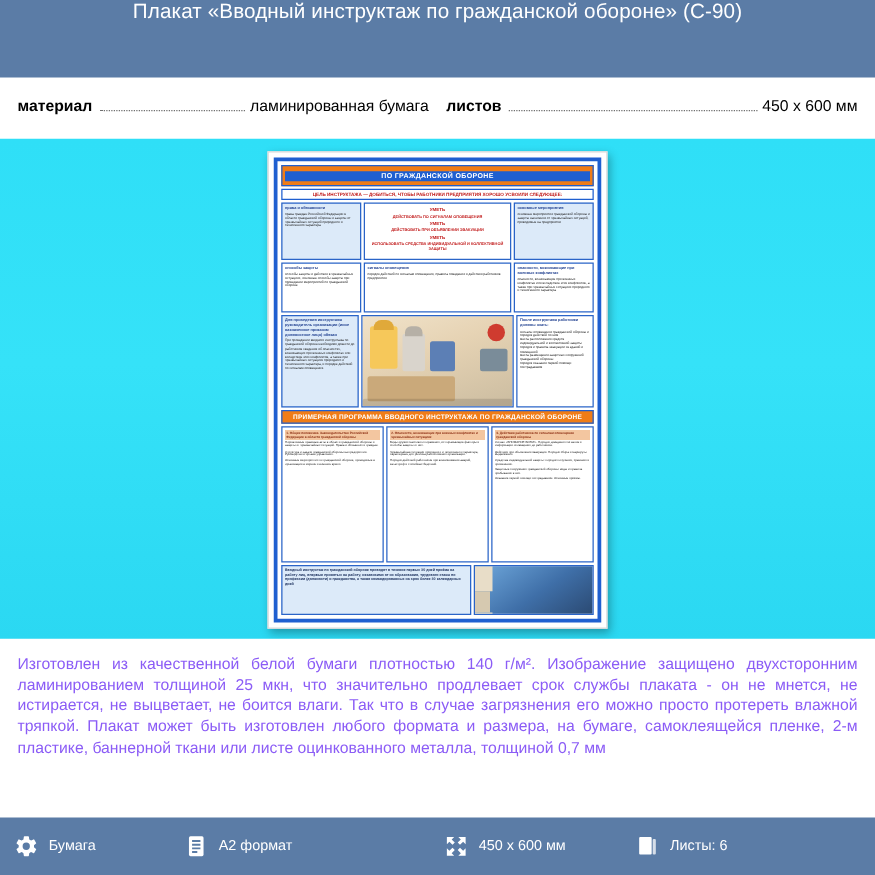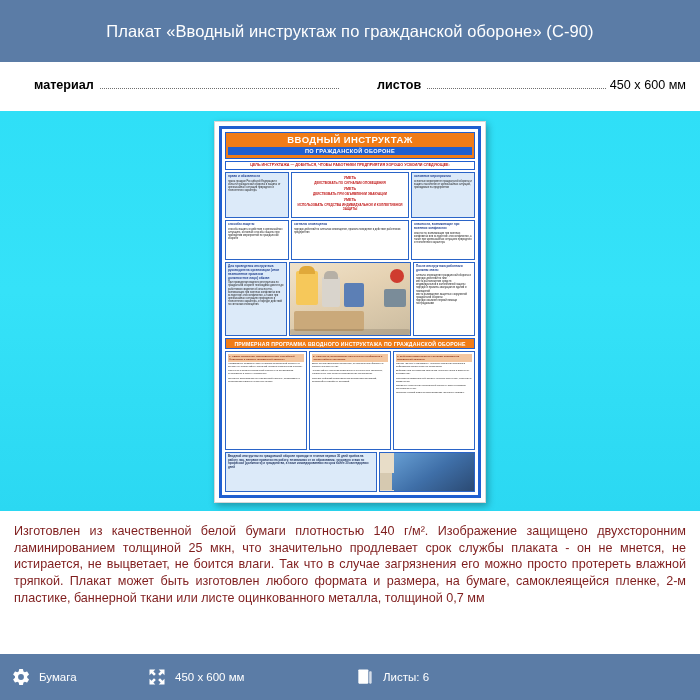--- a/index.html
+++ b/index.html
@@ -14,21 +14,20 @@
     width: 700px; height: 700px;
     overflow: hidden;
     background: #ffffff;
   }
 
   
   .header {
     height: 62px;
     background: #5b7ca6;
     display: flex;
-    align-items: center;
     justify-content: center;
   }
   .header-title {
     color: #ffffff;
     font-size: 16.5px;
     font-weight: normal;
     letter-spacing: 0.1px;
     text-align: center;
   }
 
@@ -39,21 +38,20 @@
     gap: 14px;
   }
   .spec-col { flex: 1; }
   .spec-row {
     display: flex;
     align-items: baseline;
     font-size: 12.6px;
     color: #111111;
     margin-bottom: 9px;
     white-space: nowrap;
-    margin-left: 20px;
   }
   .spec-key { font-weight: bold; color: #000; }
   .spec-dots {
     flex: 1;
     border-bottom: 1.5px dotted #6f6f6f;
     margin: 0 4px 3px 6px;
     height: 1px;
   }
   .spec-val { color: #000; }
 
@@ -217,21 +215,21 @@
     background: linear-gradient(145deg,#6fa8dc 0%, #3f6fa8 55%, #2b4a73 100%);
     position: relative;
     overflow: hidden;
   }
 
   
   .desc {
     padding: 12px 14px 8px 14px;
     font-size: 12.6px;
     line-height: 1.33;
-    color: #7f1d1d;
+    color: #8b5cf6;
     text-align: justify;
   }
 
   
   .footer {
     position: absolute;
     left: 0; bottom: 0;
     width: 700px;
     height: 46px;
     background: #5b7ca6;
@@ -267,37 +265,37 @@
 
   <div class="header">
     <div class="header-title">Плакат «Вводный инструктаж по гражданской обороне» (С-90)</div>
   </div>
 
   <div class="specs">
     <div class="spec-col">
       <div class="spec-row">
         <span class="spec-key">материал</span>
         <span class="spec-dots"></span>
+        <span class="spec-val">ламинированная бумага</span>
       </div>
     </div>
     <div class="spec-col">
       <div class="spec-row">
         <span class="spec-key">листов</span>
         <span class="spec-dots"></span>
         <span class="spec-val">450 x 600 мм</span>
       </div>
     </div>
   </div>
 
   <div class="poster-area">
     <div class="poster">
       <div class="poster-inner">
 
         <div class="p-title">
-          <div class="t1">ВВОДНЫЙ ИНСТРУКТАЖ</div>
           <span class="t2">ПО ГРАЖДАНСКОЙ ОБОРОНЕ</span>
         </div>
 
         <div class="p-goal">ЦЕЛЬ ИНСТРУКТАЖА — ДОБИТЬСЯ, ЧТОБЫ РАБОТНИКИ ПРЕДПРИЯТИЯ ХОРОШО УСВОИЛИ СЛЕДУЮЩЕЕ:</div>
 
         <div class="p-row" style="height:46px;">
           <div class="p-cell blue" style="width:64px;">
             <span class="ch">права и обязанности</span>
             <span>права граждан Российской Федерации в области гражданской обороны и защиты от чрезвычайных ситуаций природного и техногенного характера</span>
           </div>
@@ -409,20 +407,32 @@
     <div class="f-item">
       <span class="f-ico">
         <svg width="20" height="20" viewBox="0 0 24 24" fill="#ffffff">
           <path d="M19.4 13a7.8 7.8 0 0 0 .1-1 7.8 7.8 0 0 0-.1-1l2-1.6a.5.5 0 0 0 .1-.6l-1.9-3.2a.5.5 0 0 0-.6-.2l-2.4 1a7 7 0 0 0-1.7-1l-.4-2.5a.5.5 0 0 0-.5-.4h-3.8a.5.5 0 0 0-.5.4L9.3 5.4a7 7 0 0 0-1.7 1l-2.4-1a.5.5 0 0 0-.6.2L2.7 8.8a.5.5 0 0 0 .1.6L4.8 11a7.8 7.8 0 0 0 0 2l-2 1.6a.5.5 0 0 0-.1.6l1.9 3.2a.5.5 0 0 0 .6.2l2.4-1a7 7 0 0 0 1.7 1l.4 2.5a.5.5 0 0 0 .5.4h3.8a.5.5 0 0 0 .5-.4l.4-2.5a7 7 0 0 0 1.7-1l2.4 1a.5.5 0 0 0 .6-.2l1.9-3.2a.5.5 0 0 0-.1-.6zM12 15.5A3.5 3.5 0 1 1 15.5 12 3.5 3.5 0 0 1 12 15.5z"></path>
         </svg>
       </span>
       <span>Бумага</span>
     </div>
 
 
+    <div class="f-item">
+      <span class="f-ico">
+        <svg width="20" height="20" viewBox="0 0 24 24" fill="none" stroke="#ffffff" stroke-width="1.8">
+          <rect x="5" y="2.5" width="14" height="19" rx="1.5" fill="#ffffff" stroke="none"></rect>
+          <line x1="8" y1="7" x2="16" y2="7" stroke="#5b7ca6"></line>
+          <line x1="8" y1="10.5" x2="16" y2="10.5" stroke="#5b7ca6"></line>
+          <line x1="8" y1="14" x2="16" y2="14" stroke="#5b7ca6"></line>
+          <line x1="8" y1="17.5" x2="13" y2="17.5" stroke="#5b7ca6"></line>
+        </svg>
+      </span>
+      <span>А2 формат</span>
+    </div>
 
     <div class="f-item">
       <span class="f-ico">
         <svg width="20" height="20" viewBox="0 0 24 24" fill="#ffffff">
           <path d="M3 3h7L7.6 5.4l3 3-2.2 2.2-3-3L3 10z"></path>
           <path d="M21 3h-7l2.4 2.4-3 3 2.2 2.2 3-3L21 10z"></path>
           <path d="M3 21h7l-2.4-2.4 3-3-2.2-2.2-3 3L3 14z"></path>
           <path d="M21 21h-7l2.4-2.4-3-3 2.2-2.2 3 3L21 14z"></path>
         </svg>
       </span>

